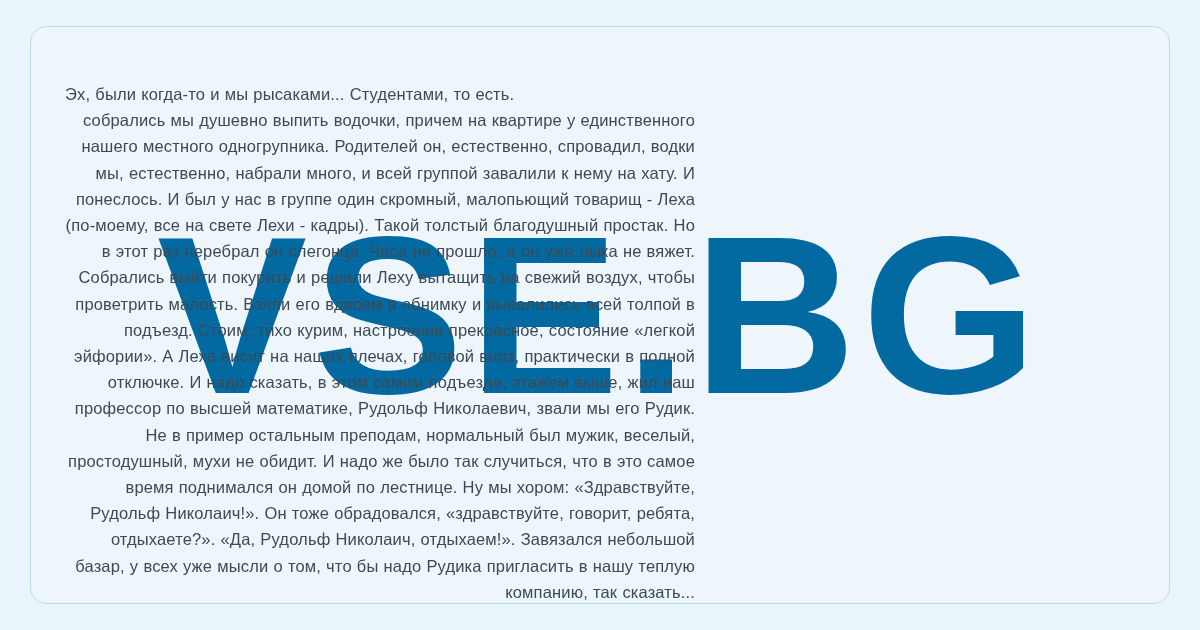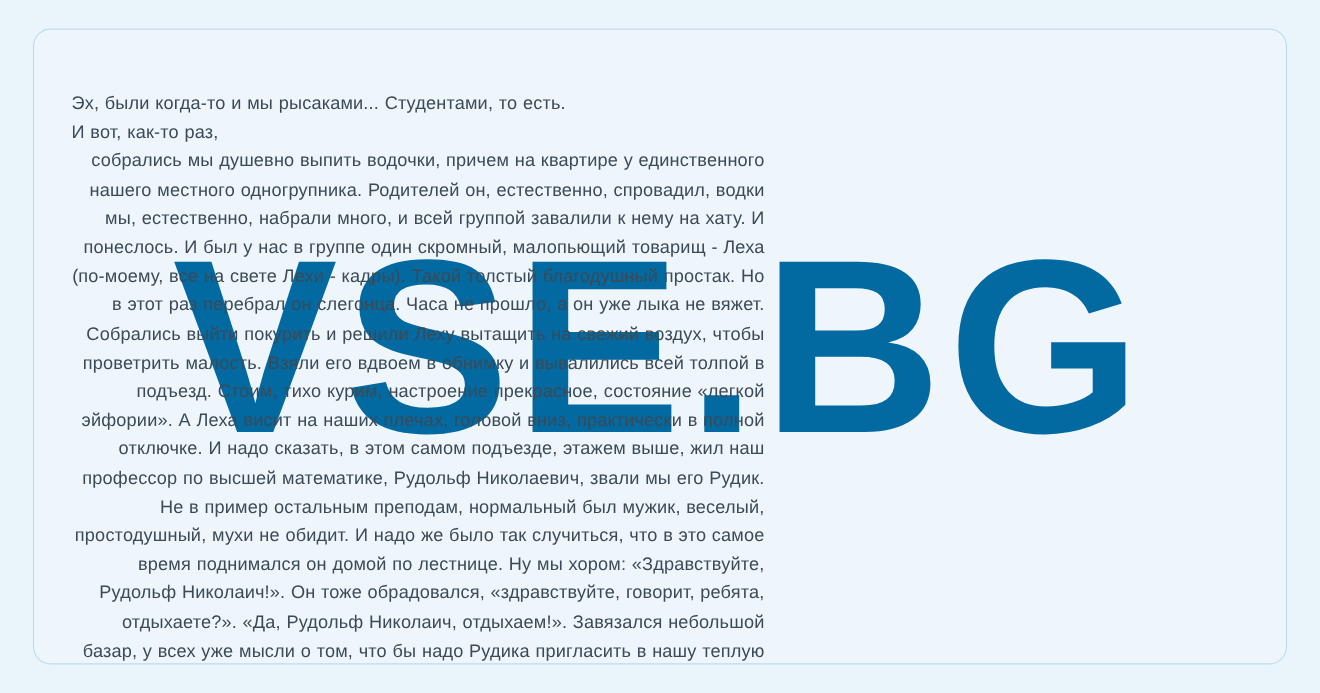--- a/index.html
+++ b/index.html
@@ -83,18 +83,17 @@
 
 <div class="page">
   <div class="card">
 
     <div class="watermark">
       <span class="watermark-text">VSE.BG</span>
     </div>
 
     <div class="content">
       <p class="para">Эх, были когда-то и мы рысаками... Студентами, то есть.</p>
-      <p class="para">И вот, как-то раз,</p>
       <p class="para wide">собрались мы душевно выпить водочки, причем на квартире у единственного нашего местного одногрупника. Родителей он, естественно, спровадил, водки мы, естественно, набрали много, и всей группой завалили к нему на хату. И понеслось. И был у нас в группе один скромный, малопьющий товарищ - Леха (по-моему, все на свете Лехи - кадры). Такой толстый благодушный простак. Но в этот раз перебрал он слегонца. Часа не прошло, а он уже лыка не вяжет. Собрались выйти покурить и решили Леху вытащить на свежий воздух, чтобы проветрить малость. Взяли его вдвоем в обнимку и вывалились всей толпой в подъезд. Стоим, тихо курим, настроение прекрасное, состояние «легкой эйфории». А Леха висит на наших плечах, головой вниз, практически в полной отключке. И надо сказать, в этом самом подъезде, этажем выше, жил наш профессор по высшей математике, Рудольф Николаевич, звали мы его Рудик. Не в пример остальным преподам, нормальный был мужик, веселый, простодушный, мухи не обидит. И надо же было так случиться, что в это самое время поднимался он домой по лестнице. Ну мы хором: «Здравствуйте, Рудольф Николаич!». Он тоже обрадовался, «здравствуйте, говорит, ребята, отдыхаете?». «Да, Рудольф Николаич, отдыхаем!». Завязался небольшой базар, у всех уже мысли о том, что бы надо Рудика пригласить в нашу теплую компанию, так сказать...</p>
     </div>
 
   </div>
 </div>
 
 </body></html>

